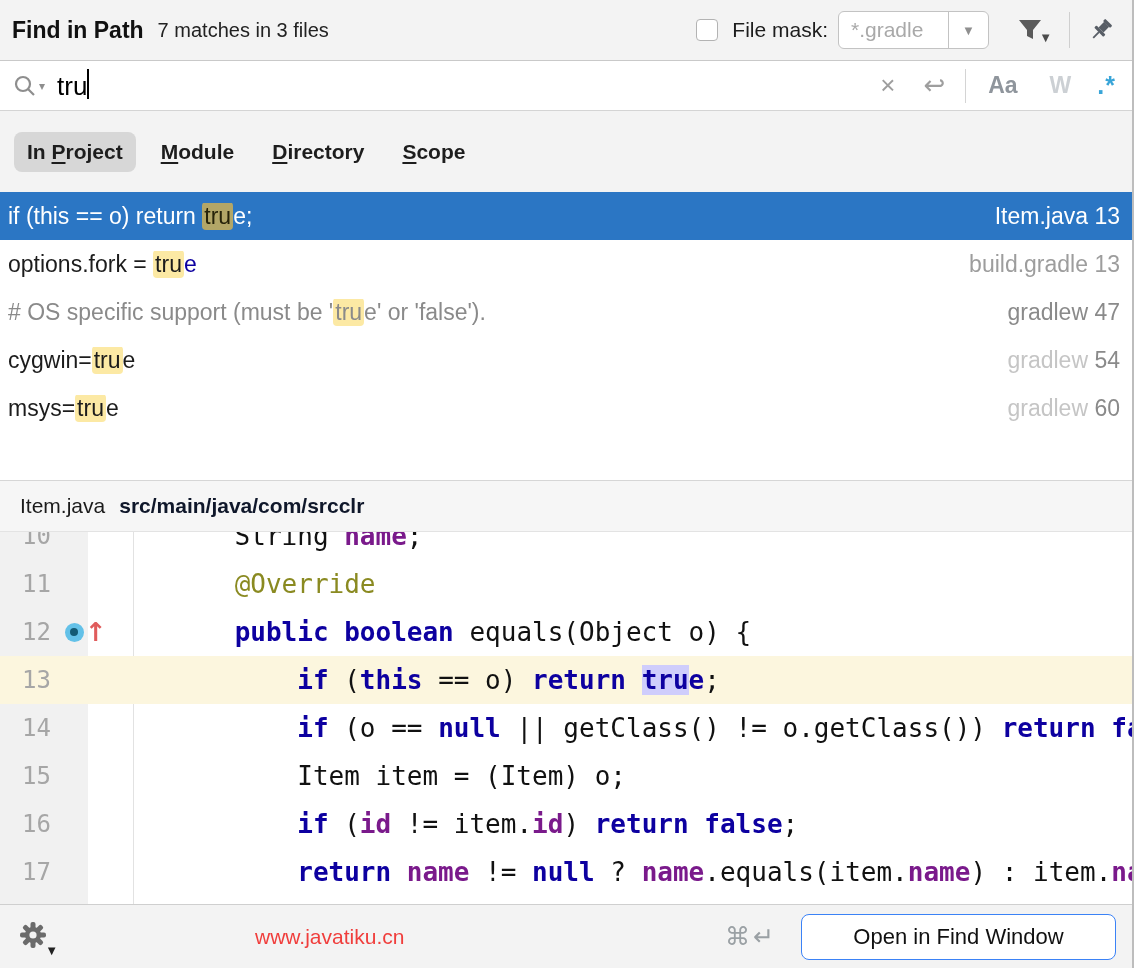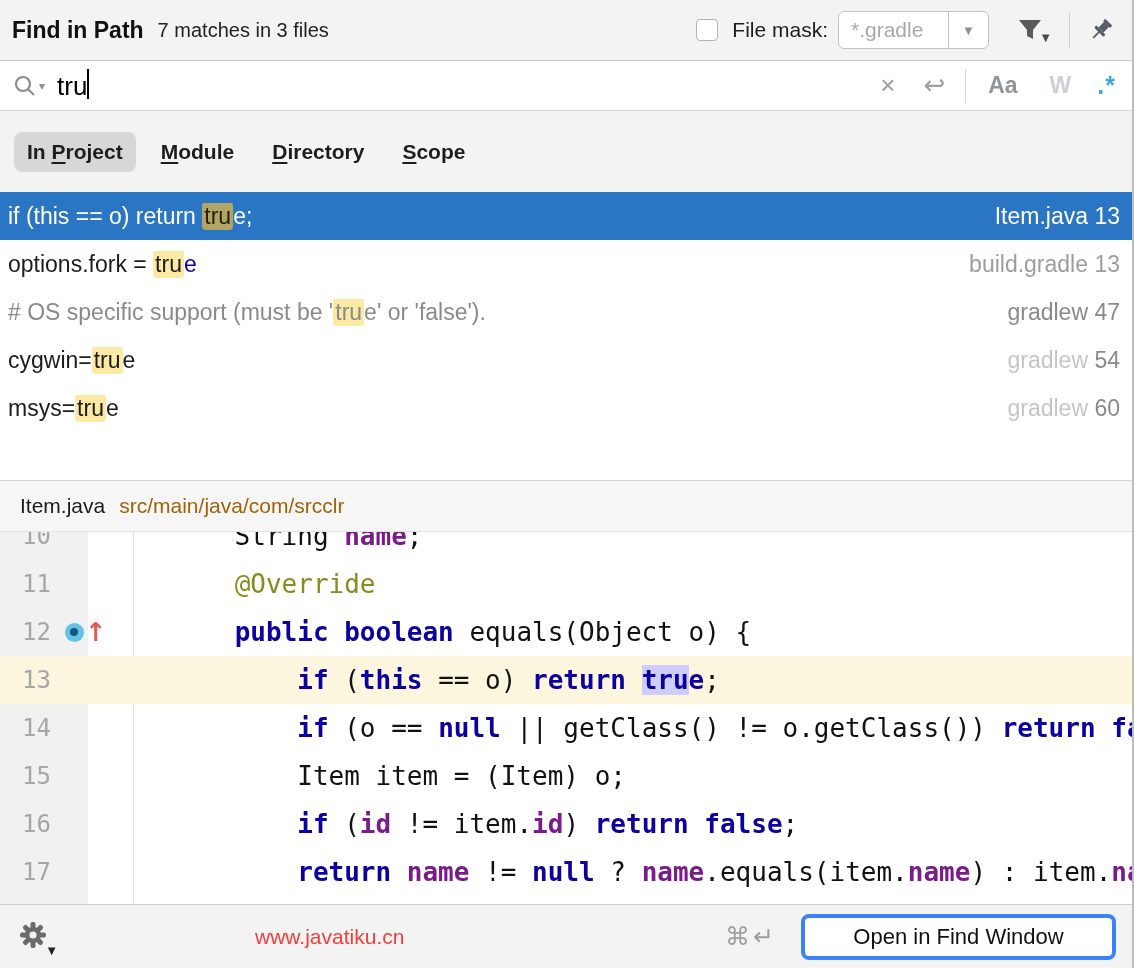--- a/index.html
+++ b/index.html
@@ -58,21 +58,21 @@
   .floc .w { color:#fff; }
   .floc .g { color:#9d9d9d; }
   .floc .d { color:#8a8a8a; }
   .floc .f { color:#c5c5c5; }
 
   
   .pvheader { position:absolute; top:480px; left:0; right:0; height:52px; background:#f6f6f6;
               border-top:1px solid #d6d6d6; border-bottom:1px solid #e3e3e3;
               display:flex; align-items:center; gap:14px; padding-left:20px; }
   .pv-file { font-size:21px; color:#1b1b1b; }
-  .pv-path { font-size:21px; color:#a16207; }
+  .pv-path { font-size:21px; color:#0f172a;font-weight:bold; }
 
   
   .code { position:absolute; top:532px; left:0; right:0; height:372px; overflow:hidden;
           font-family:"DejaVu Sans Mono", monospace; font-size:26px; }
   .code .gutterbg { position:absolute; left:0; top:0; width:88px; height:100%; background:#f1f1f1; }
   .code .foldline { position:absolute; left:133px; top:0; width:1px; height:100%; background:#e2e2e2; }
   .codelines { position:relative; margin-top:-20px; }
   .cl { height:48px; line-height:48px; display:flex; white-space:pre; position:relative;padding-left:12px; }
   .cl.current { background:#fcf6de; }
   .cl .ln { width:88px; flex:none; color:#a6a6a6; font-size:24px; padding-left:10px; display:flex; align-items:center; }
@@ -87,21 +87,21 @@
   .ovr .dot::after { content:""; position:absolute; left:5.5px; top:5.5px; width:8px; height:8px; border-radius:50%; background:#135a74; }
   .ovr .arr { color:#e05c5c; font-size:26px; font-weight:bold; margin-left:1px; font-family:"DejaVu Sans", sans-serif; }
 
   
   .footer { position:absolute; top:904px; left:0; right:0; height:64px; background:#f3f3f3;
             border-top:1px solid #cfcfcf; display:flex; align-items:center; }
   .gearwrap { margin-left:18px; position:relative; }
   .gearwrap .caret { position:absolute; right:-10px; bottom:-4px; font-size:13px; color:#222; }
   .adlink { position:absolute; left:255px; font-size:21px; color:#f03e3c; }
   .shortcut { margin-left:auto; font-size:25px; color:#9aa0a4; letter-spacing:3px; }
-  .openbtn { margin:0 16px 0 24px; width:315px; height:46px; background:#fff; border:4px solid #3b82f6;
+  .openbtn { margin:0 16px 0 24px; width:315px; height:46px; background:#fff; border:1px solid #3b82f6;
              border-radius:8px; font-size:22px; color:#111; display:flex; align-items:center; justify-content:center; }
 </style>
 </head>
 <body>
 
 <div class="win">
 
   <div class="titlebar">
     <span class="title">Find in Path</span>
     <span class="summary">7 matches in 3 files</span>

